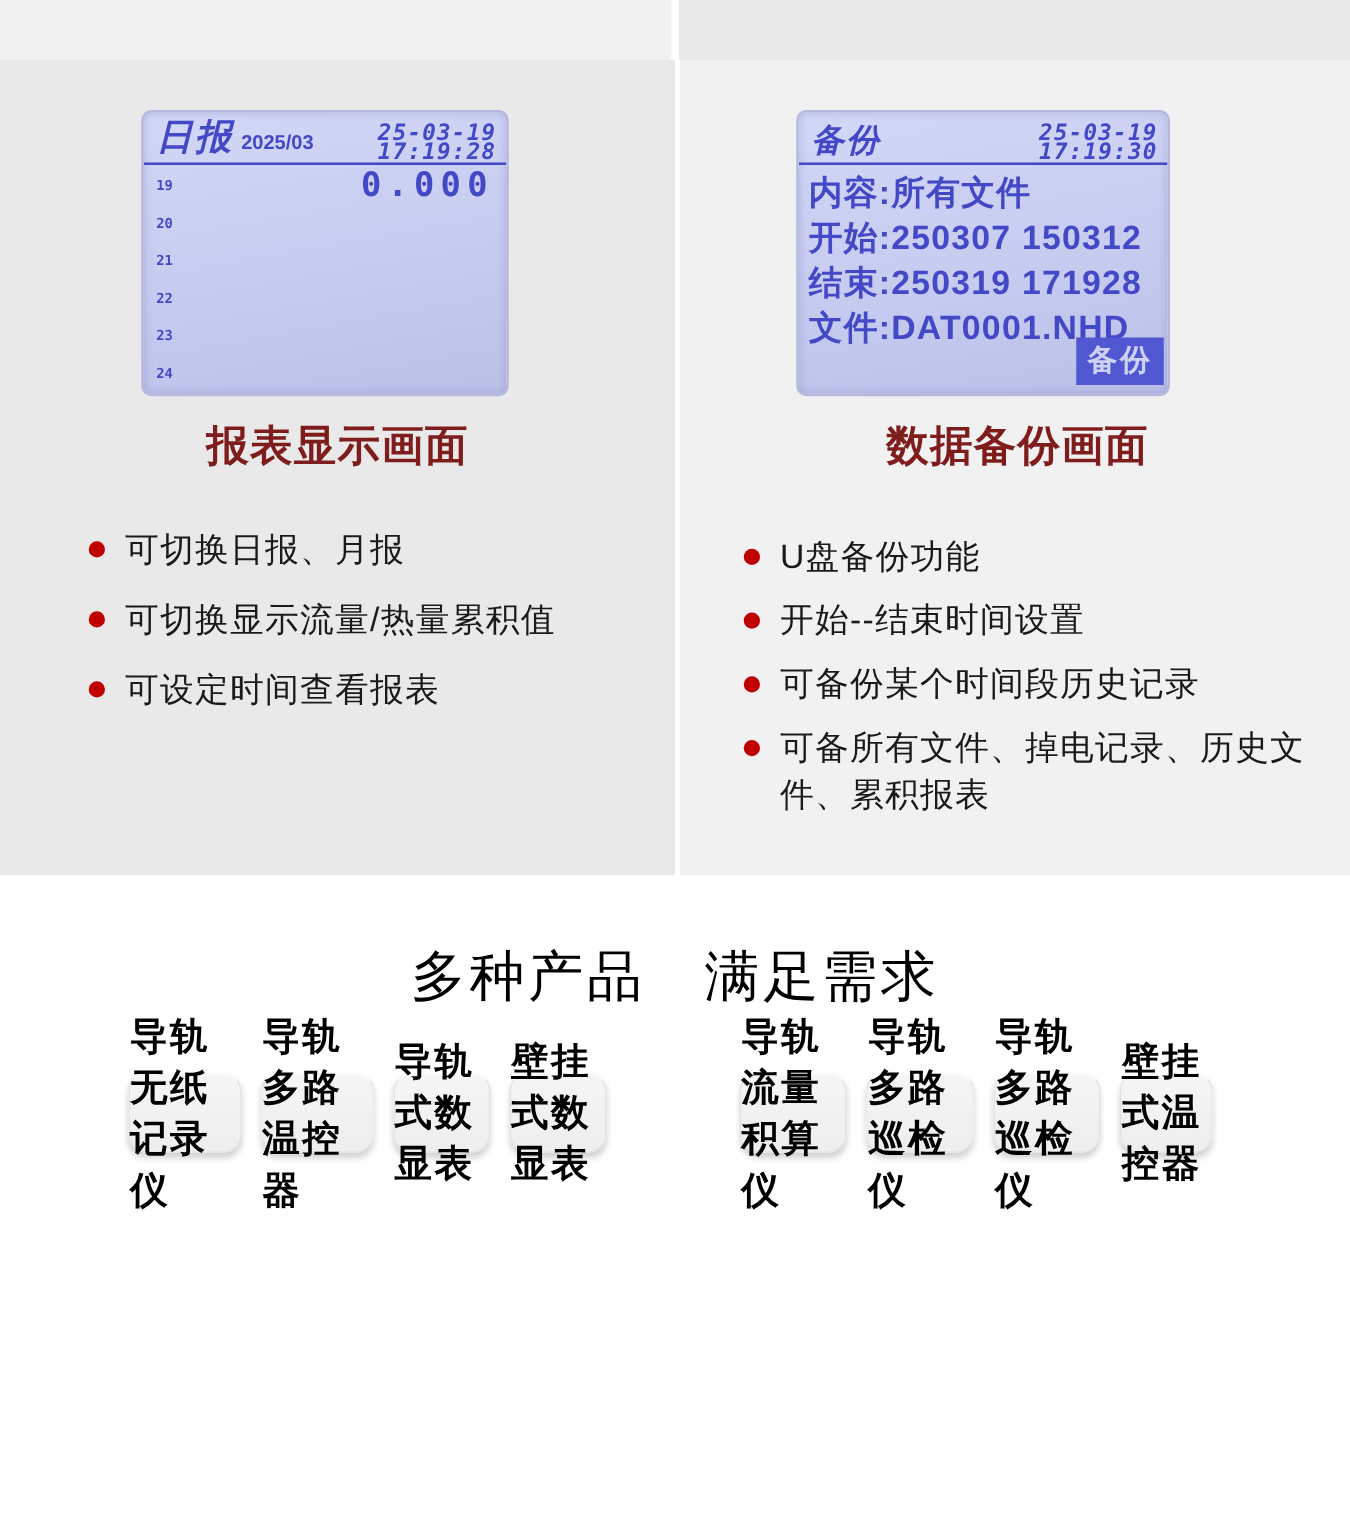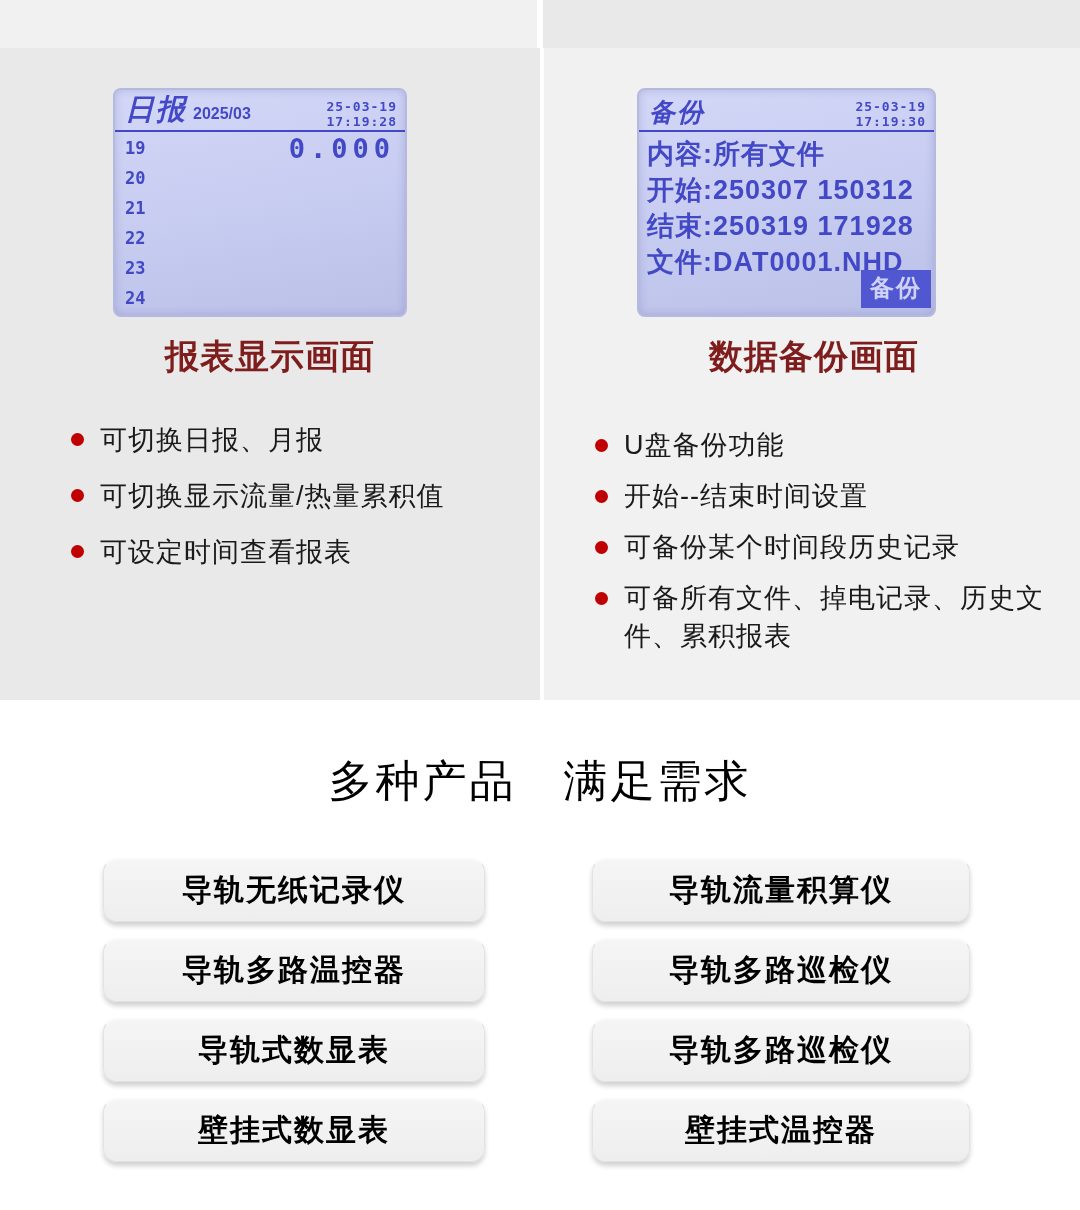--- a/index.html
+++ b/index.html
@@ -28,26 +28,26 @@
   .lcd-backup { left:93px;  width:299px; }
   .lcd-header {
     display:flex; justify-content:space-between; align-items:flex-end;
     padding:5px 8px 0 10px; border-bottom:2px solid #4348c6; height:42px;
   }
   .lcd-title { font-size:29px; font-weight:bold; letter-spacing:2px;font-style:italic; }
   .lcd-backup .lcd-title { font-size:26px; }
   .lcd-subtitle { font-size:16px; margin-left:6px; font-weight:bold; }
   .lcd-datetime {
     display:flex; flex-direction:column; align-items:flex-end;
-    font-family:"DejaVu Sans Mono", monospace; font-size:13px; line-height:15px;
-    font-weight:bold; letter-spacing:1px; padding-bottom:1px;
+    font-family:"DejaVu Sans Mono", monospace; font-size:18px; line-height:15px;
+    font-weight:bold; letter-spacing:1px; padding-bottom:1px;font-style:italic;
   }
   .lcd-body { padding:1px 10px 0 10px; }
   .lcd-row { height:30px; display:flex; justify-content:space-between; align-items:center; }
-  .lcd-rowno { font-size:17px; font-weight:bold; font-family:"DejaVu Sans Mono", monospace; }
+  .lcd-rowno { font-size:11px; font-weight:bold; font-family:"DejaVu Sans Mono", monospace; }
   .lcd-value {
     font-size:27px; font-weight:bold; letter-spacing:5px;
     font-family:"DejaVu Sans Mono", monospace;
   }
   .lcd-lines { padding:4px 6px 0 8px; }
   .lcd-line { font-size:27px; font-weight:bold; line-height:36px; letter-spacing:1px; white-space:nowrap; }
   .backup-btn {
     position:absolute; right:3px; bottom:7px; background:#5157d1; color:#ced2f5;
     font-size:24px; font-weight:bold; padding:2px 9px 4px; letter-spacing:2px;
   }
@@ -68,21 +68,21 @@
   .dot {
     position:absolute; left:5px; top:13px; width:13px; height:13px;
     border-radius:50%; background:#c00000;
   }
 
   
   .products-heading {
     position:absolute; top:752px; left:0; width:100%; text-align:center;
     font-size:44px; font-weight:normal; color:#000000; letter-spacing:3px;
   }
-  .btn-col { position:absolute; top:858px; display:flex; flex-direction:column; gap:16px; }
+  .btn-col { position:absolute; top:858px; display:flex; flex-direction:row; gap:16px; }
   .btn-col-left  { left:103px; width:382px; }
   .btn-col-right { left:592px; width:378px; }
   .btn {
     height:64px; border-radius:14px;
     background:linear-gradient(180deg,#f5f5f5 0%, #eeeeee 100%);
     border:1px solid #e2e2e2; border-top:2px solid #fafafa;
     box-shadow:0 4px 5px rgba(0,0,0,.18);
     display:flex; align-items:center; justify-content:center;
     font-size:30px; font-weight:bold; color:#000000; letter-spacing:2px; cursor:pointer;
   }

